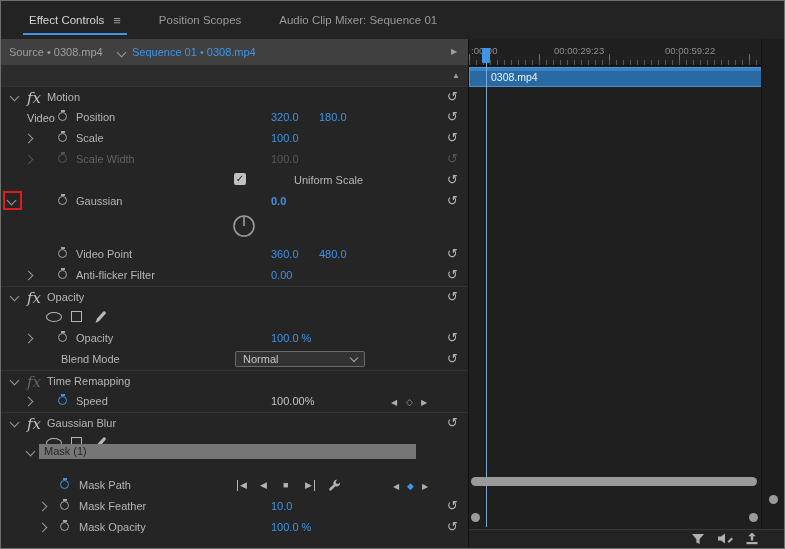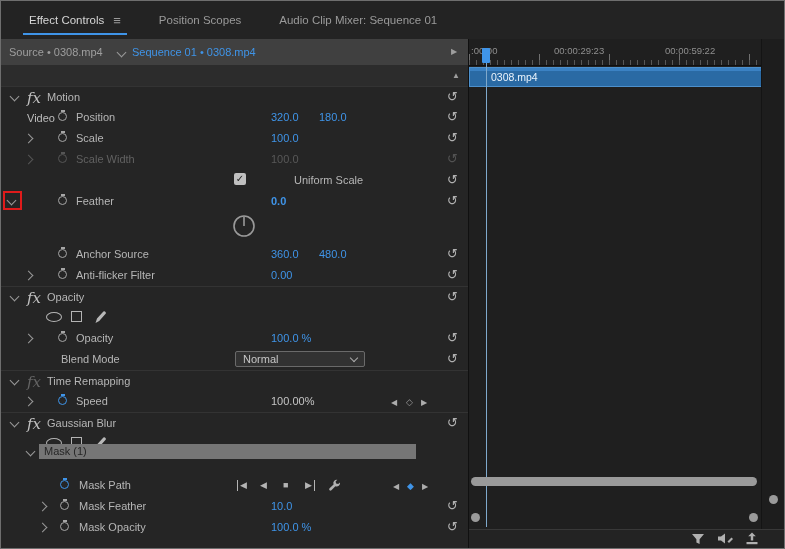--- a/index.html
+++ b/index.html
@@ -161,37 +161,37 @@
     <div class="r" style="top:131px;">
       <span class="checkbox">✓</span>
       <span class="lbl" style="left:251px;margin-left:42px;">Uniform Scale</span>
       <span class="reset">↺</span>
     </div>
 
     <div class="r" style="top:152px;">
       <span class="redbox"></span>
       <span class="chev down" style="left:7px;"></span>
       <span class="sw" style="left:56px;"></span>
-      <span class="lbl" style="left:75px;">Feather</span>
+      <span class="lbl" style="left:75px;">Gaussian</span>
       <span class="val" style="left:234px;font-weight:bold;">0.0</span>
       <span class="reset">↺</span>
     </div>
 
     <div class="r" style="top:173px; height:32px;">
       <span style="left:231px; top:2px;">
         <svg width="24" height="24" viewBox="0 0 24 24">
           <circle cx="12" cy="12" r="10" fill="none" stroke="#9a9a9a" stroke-width="1.6"></circle>
           <line x1="12" y1="12" x2="12" y2="2.5" stroke="#9a9a9a" stroke-width="1.6"></line>
         </svg>
       </span>
     </div>
 
     <div class="r" style="top:205px;">
       <span class="sw" style="left:56px;"></span>
-      <span class="lbl" style="left:75px;">Anchor Source</span>
+      <span class="lbl" style="left:75px;">Video Point</span>
       <span class="val" style="left:234px;">360.0</span>
       <span class="val" style="left:282px;">480.0</span>
       <span class="reset">↺</span>
     </div>
 
     <div class="r" style="top:226px;">
       <span class="chev right" style="left:24px;"></span>
       <span class="sw" style="left:56px;"></span>
       <span class="lbl" style="left:75px;">Anti-flicker Filter</span>
       <span class="val" style="left:234px;">0.00</span>

